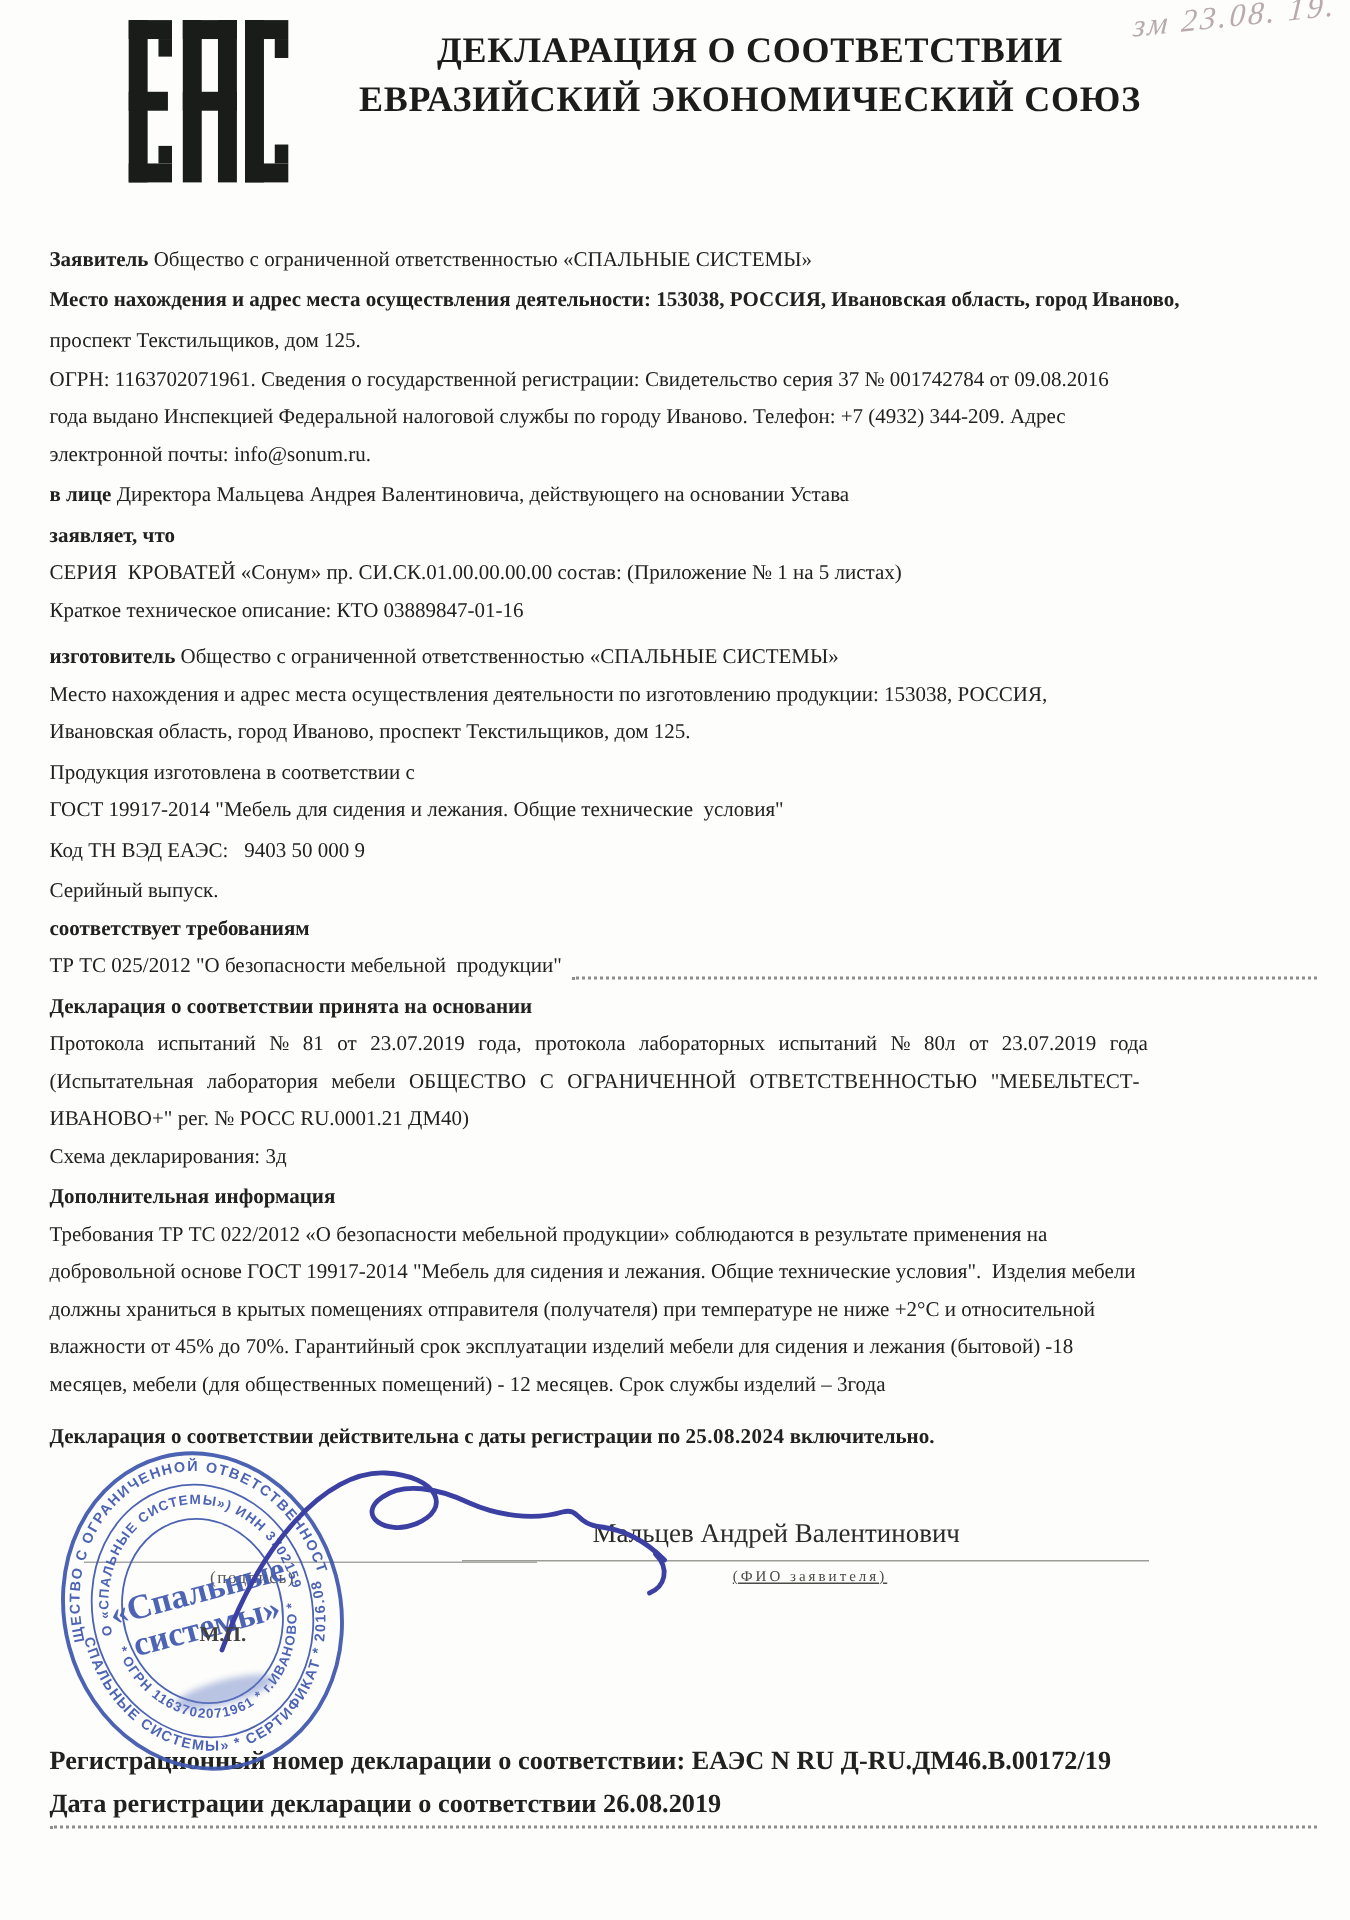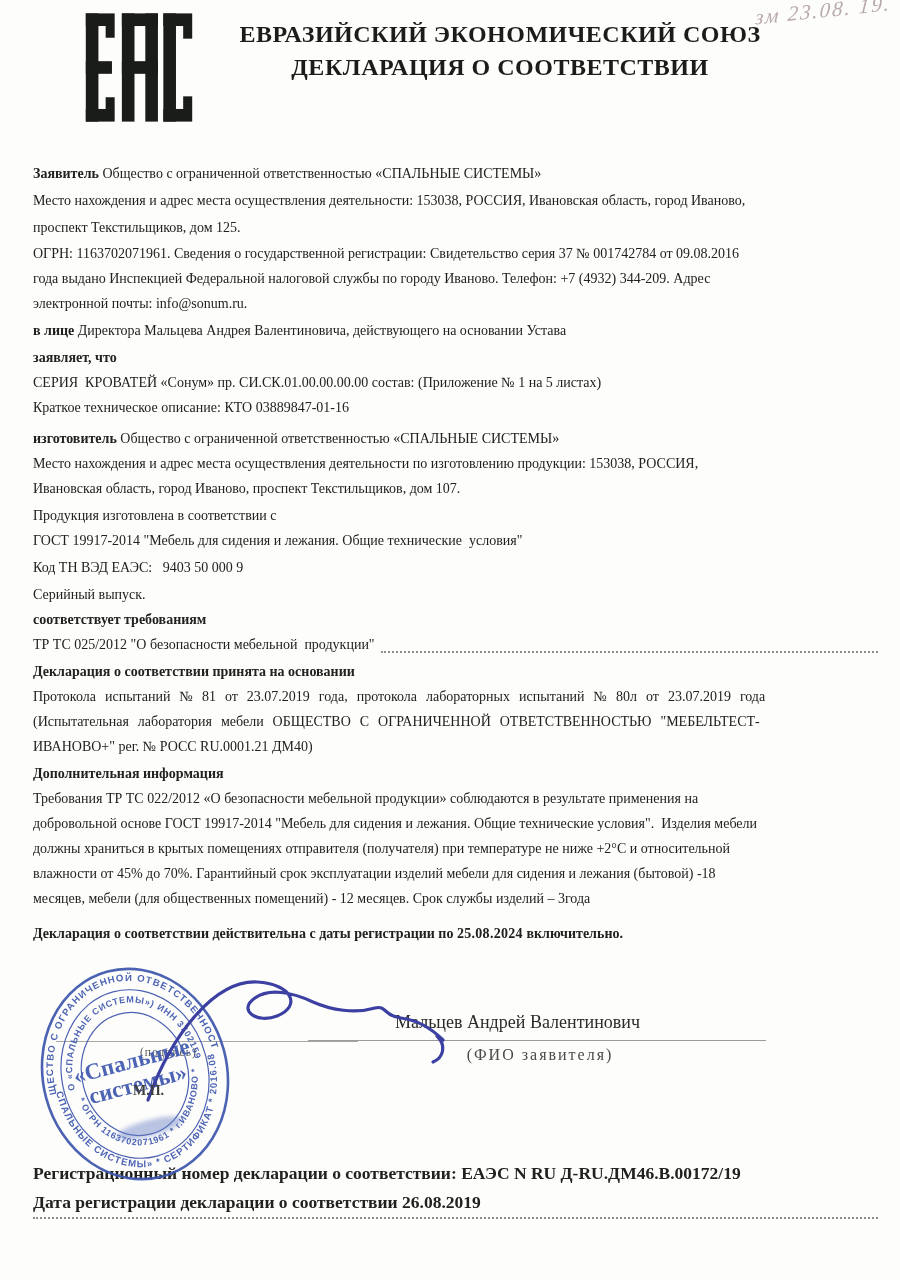--- a/index.html
+++ b/index.html
@@ -24,21 +24,21 @@
   .doc-line.justify { word-spacing:5.5px; }
   .doc-line.leader { display:flex; align-items:flex-end; }
   .doc-line.leader .dots { flex:1; border-bottom:2px dotted #8d8d89; margin:0 0 4px 6px; }
   .xb { font-weight:bold; letter-spacing:0.3px; }
   
   .sig-layer { position:absolute; left:0; top:0; width:900px; height:1280px; pointer-events:none; }
   .podpis-line { position:absolute; left:56px; top:1041px; width:302px; border-top:1px solid #a8a8a4; }
   .podpis-caption { position:absolute; left:140px; top:1046px; font-size:11.5px; color:#5a5a56; letter-spacing:1px; }
   .fio-line { position:absolute; left:308px; top:1040px; width:458px; border-top:1px solid #9b9b97; }
   .signer-name { position:absolute; left:395px; top:1012px; width:290px; text-align:left; font-size:18px; color:#2b2b29; }
-  .fio-caption { position:absolute; left:395px; top:1046px; width:290px; text-align:center; font-size:16px; color:#4a4a46; letter-spacing:2px; }
+  .fio-caption { position:absolute; left:395px; top:1046px; width:290px; text-align:center; font-size:10px; color:#4a4a46; letter-spacing:2px;text-decoration:underline; }
   .mp-note { position:absolute; left:133px; top:1083px; font-size:14px; font-weight:bold; color:#404040; z-index:5; }
   .stamp-wrap { position:absolute; left:28px; top:958px; width:214px; height:232px; z-index:3; filter:blur(0.35px); opacity:0.93; }
   .sign-wrap { position:absolute; left:115px; top:958px; width:345px; height:150px; z-index:4; }
   
   .footer-reg { position:absolute; left:33px; top:1163px; width:845px; font-size:17.5px; font-weight:bold; z-index:1; }
   .footer-date { position:absolute; left:33px; top:1192px; width:845px; font-size:17.5px; font-weight:bold;
                  border-bottom:2px dotted #8d8d89; padding-bottom:4px; z-index:1; }
 </style>
 </head>
 <body>
@@ -62,53 +62,54 @@
 
       <rect x="88" y="0" width="14" height="120"></rect>
         <rect x="88" y="0" width="32" height="14"></rect>
       <rect x="110" y="14" width="10" height="14"></rect>
         <rect x="88" y="106" width="32" height="14"></rect>
       <rect x="110" y="92" width="10" height="14"></rect>
     </g>
   </svg>
 
   <div class="title-block">
+    <div class="title-line">ДЕКЛАРАЦИЯ О СООТВЕТСТВИИ</div>
     <div class="title-line">ЕВРАЗИЙСКИЙ ЭКОНОМИЧЕСКИЙ СОЮЗ</div>
-    <div class="title-line">ДЕКЛАРАЦИЯ О СООТВЕТСТВИИ</div>
   </div>
 
   <div class="handwriting">зм 23.08. 19.</div>
 
   <div class="doc-body">
       <div class="doc-line"><span class="b">Заявитель </span><span>Общество с ограниченной ответственностью «СПАЛЬНЫЕ СИСТЕМЫ»</span></div>
-      <div class="doc-line" style="margin-top: 2px;"><span>Место нахождения и адрес места осуществления деятельности: 153038, РОССИЯ, Ивановская область, город Иваново,</span></div>
+      <div class="doc-line" style="margin-top: 2px; font-weight: bold;"><span>Место нахождения и адрес места осуществления деятельности: 153038, РОССИЯ, Ивановская область, город Иваново,</span></div>
       <div class="doc-line" style="margin-top: 2px;"><span>проспект Текстильщиков, дом 125.</span></div>
       <div class="doc-line" style="margin-top: 1px;"><span>ОГРН: 1163702071961. Сведения о государственной регистрации: Свидетельство серия 37 № 001742784 от 09.08.2016</span></div>
       <div class="doc-line"><span>года выдано Инспекцией Федеральной налоговой службы по городу Иваново. Телефон: +7 (4932) 344-209. Адрес</span></div>
       <div class="doc-line"><span>электронной почты: info@sonum.ru.</span></div>
       <div class="doc-line" style="margin-top: 2px;"><span class="b">в лице </span><span>Директора Мальцева Андрея Валентиновича, действующего на основании Устава</span></div>
       <div class="doc-line" style="margin-top: 2px;"><span class="b">заявляет, что</span></div>
       <div class="doc-line"><span>СЕРИЯ&nbsp; КРОВАТЕЙ «Сонум» пр. СИ.СК.01.00.00.00.00 состав: (Приложение № 1 на 5 листах)</span></div>
       <div class="doc-line"><span>Краткое техническое описание: КТО 03889847-01-16</span></div>
       <div class="doc-line" style="margin-top: 6px;"><span class="b">изготовитель </span><span>Общество с ограниченной ответственностью «СПАЛЬНЫЕ СИСТЕМЫ»</span></div>
       <div class="doc-line"><span>Место нахождения и адрес места осуществления деятельности по изготовлению продукции: 153038, РОССИЯ,</span></div>
-      <div class="doc-line"><span>Ивановская область, город Иваново, проспект Текстильщиков, дом 107.</span></div>
+      <div class="doc-line"><span>Ивановская область, город Иваново, проспект Текстильщиков, дом 125.</span></div>
       <div class="doc-line" style="margin-top: 2px;"><span>Продукция изготовлена в соответствии с</span></div>
       <div class="doc-line"><span>ГОСТ 19917-2014 "Мебель для сидения и лежания. Общие технические&nbsp; условия"</span></div>
       <div class="doc-line" style="margin-top: 2px;"><span>Код ТН ВЭД ЕАЭС:&nbsp;&nbsp; 9403 50 000 9</span></div>
       <div class="doc-line" style="margin-top: 2px;"><span>Серийный выпуск.</span></div>
       <div class="doc-line"><span class="b">соответствует требованиям</span></div>
       <div class="doc-line leader">
         <span>ТР ТС 025/2012 "О безопасности мебельной&nbsp; продукции"</span>
         <span class="dots"></span>
       </div>
       <div class="doc-line" style="margin-top: 2px;"><span class="b">Декларация о соответствии принята на основании</span></div>
       <div class="doc-line justify"><span>Протокола испытаний № 81 от 23.07.2019 года, протокола лабораторных испытаний № 80л от 23.07.2019 года</span></div>
       <div class="doc-line justify"><span>(Испытательная лаборатория мебели ОБЩЕСТВО С ОГРАНИЧЕННОЙ ОТВЕТСТВЕННОСТЬЮ "МЕБЕЛЬТЕСТ-</span></div>
       <div class="doc-line"><span>ИВАНОВО+" рег. № РОСС RU.0001.21 ДМ40)</span></div>
+      <div class="doc-line"><span>Схема декларирования: 3д</span></div>
       <div class="doc-line" style="margin-top: 2px;"><span class="b">Дополнительная информация</span></div>
       <div class="doc-line"><span>Требования ТР ТС 022/2012 «О безопасности мебельной продукции» соблюдаются в результате применения на</span></div>
       <div class="doc-line"><span>добровольной основе ГОСТ 19917-2014 "Мебель для сидения и лежания. Общие технические условия".&nbsp; Изделия мебели</span></div>
       <div class="doc-line"><span>должны храниться в крытых помещениях отправителя (получателя) при температуре не ниже +2°С и относительной</span></div>
       <div class="doc-line"><span>влажности от 45% до 70%. Гарантийный срок эксплуатации изделий мебели для сидения и лежания (бытовой) -18</span></div>
       <div class="doc-line"><span>месяцев, мебели (для общественных помещений) - 12 месяцев. Срок службы изделий – 3года</span></div>
       <div class="doc-line" style="margin-top: 10px;"><span class="b">Декларация о соответствии действительна с даты регистрации по </span><span class="b xb">25.08.2024</span><span class="b"> включительно.</span></div>
     </div>
 
   <div class="sig-layer">

